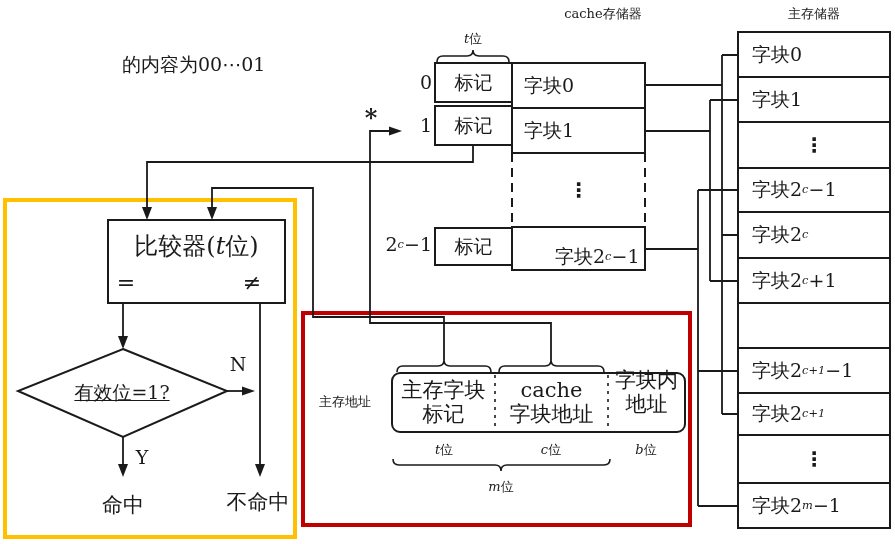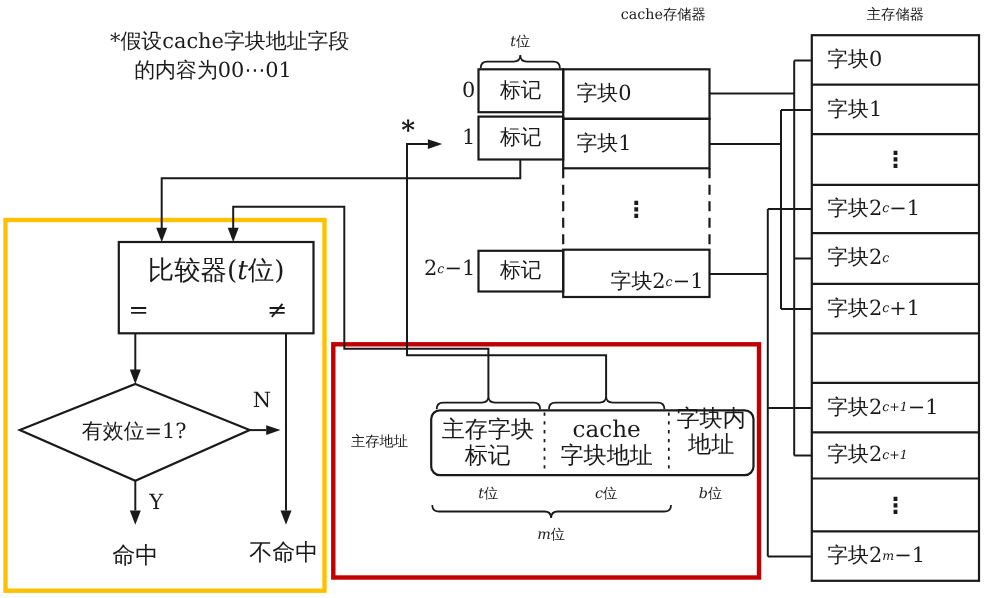--- a/index.html
+++ b/index.html
@@ -76,21 +76,20 @@
       <polygon points="142,207 152,207 147,220"></polygon>
       <polygon points="207,207 217,207 212,220"></polygon>
       <polygon points="389,126.5 389,135.5 402,131"></polygon>
       <polygon points="118,336 128,336 123,349"></polygon>
       <polygon points="118,464 128,464 123,477"></polygon>
       <polygon points="255,464 265,464 260,477"></polygon>
       <polygon points="242,386.5 242,395.5 255,391"></polygon>
     </g>
   </svg>
 
-  <div class="cell f19" style="left:100px;top:27px;width:300px;height:24px;">*假设cache字块地址字段</div>
   <div class="cell f19" style="left:122px;top:53px;width:220px;height:24px;">的内容为00⋯01</div>
 
   <div class="cell cc f18" style="left:542px;top:2px;width:122px;height:24px;">cache存储器</div>
   <div class="cell cc f18" style="left:450px;top:27px;width:46px;height:24px;"><span class="mit">t</span>位</div>
   <div class="cell cc f24" style="left:360px;top:104px;width:22px;height:28px;">*</div>
 
   <div id="cache-rows">
       <div class="cell cr f19" style="left: 398px; top: 69px; width: 34px; height: 28px;">0</div>
       <div class="cell cc f19" style="left: 435px; top: 63px; width: 77px; height: 39px;">标记</div>
       <div class="cell cl f19" style="left: 512px; top: 63px; width: 133px; height: 45px;">字块0</div>
@@ -115,21 +114,21 @@
       <div class="cell cl f19" style="left: 740px; top: 348px; width: 148px; height: 45px;">字块2<sup>c+1</sup>−1</div>
       <div class="cell cl f19" style="left: 740px; top: 393px; width: 148px; height: 42px;">字块2<sup>c+1</sup></div>
       <div class="cell cc dots" style="left: 740px; top: 435px; width: 148px; height: 48px;">⋮</div>
       <div class="cell cl f19" style="left: 740px; top: 483px; width: 148px; height: 45px;">字块2<sup>m</sup>−1</div>
     </div>
 
   <div class="cell cc f20" style="left:110px;top:232px;width:173px;height:30px;">比较器(<span class="mit">t</span>位)</div>
   <div class="cell cc f22" style="left:108px;top:268px;width:36px;height:30px;">=</div>
   <div class="cell cc f22" style="left:232px;top:268px;width:40px;height:30px;">≠</div>
 
-  <div class="cell cc f19" style="left:38px;top:379px;width:168px;height:28px;">有效位=1?</div>
+  <div class="cell cc f19" style="left:38px;top:379px;width:168px;height:28px;text-decoration:underline;">有效位=1?</div>
   <div class="cell cc f19" style="left:227px;top:353px;width:22px;height:24px;">N</div>
   <div class="cell cc f19" style="left:132px;top:446px;width:20px;height:24px;">Y</div>
   <div class="cell cc f21" style="left:83px;top:491px;width:80px;height:28px;">命中</div>
   <div class="cell cc f18" style="left:300px;top:389px;width:90px;height:26px;">主存地址</div>
 
   <div class="cell cc f21" style="left:218px;top:488px;width:80px;height:28px;">不命中</div>
 
   <div class="cell cc twoline f17" style="left:394px;top:377px;width:99px;height:50px;">
     <div>主存字块</div>
     <div>标记</div>

